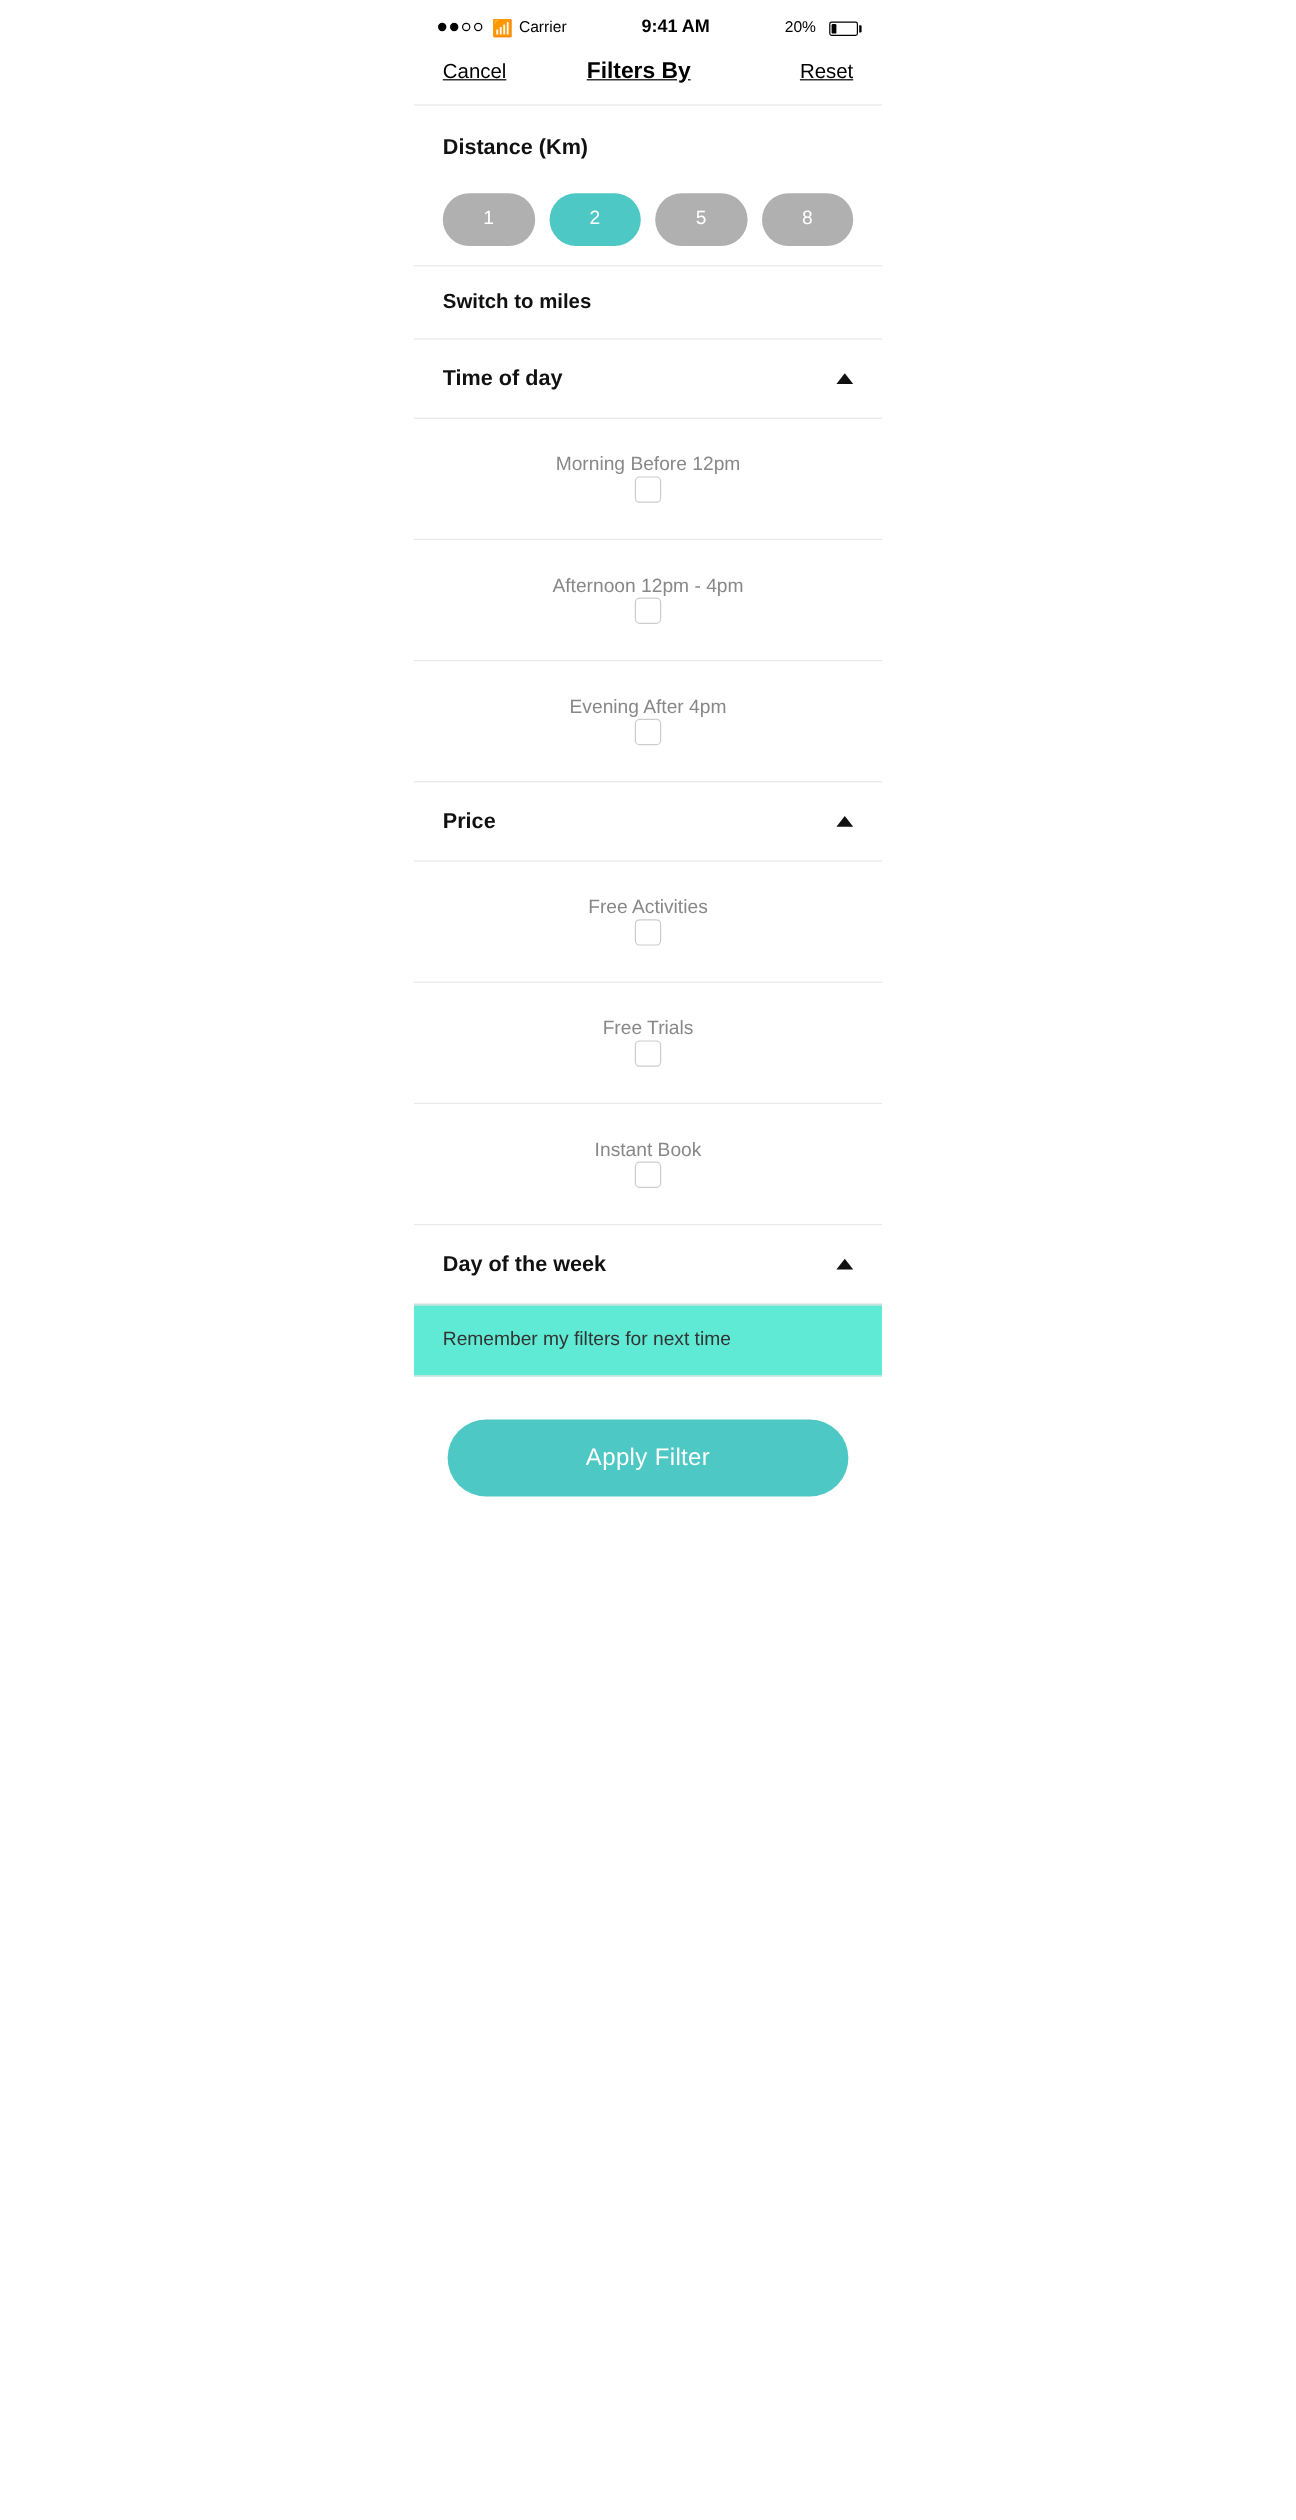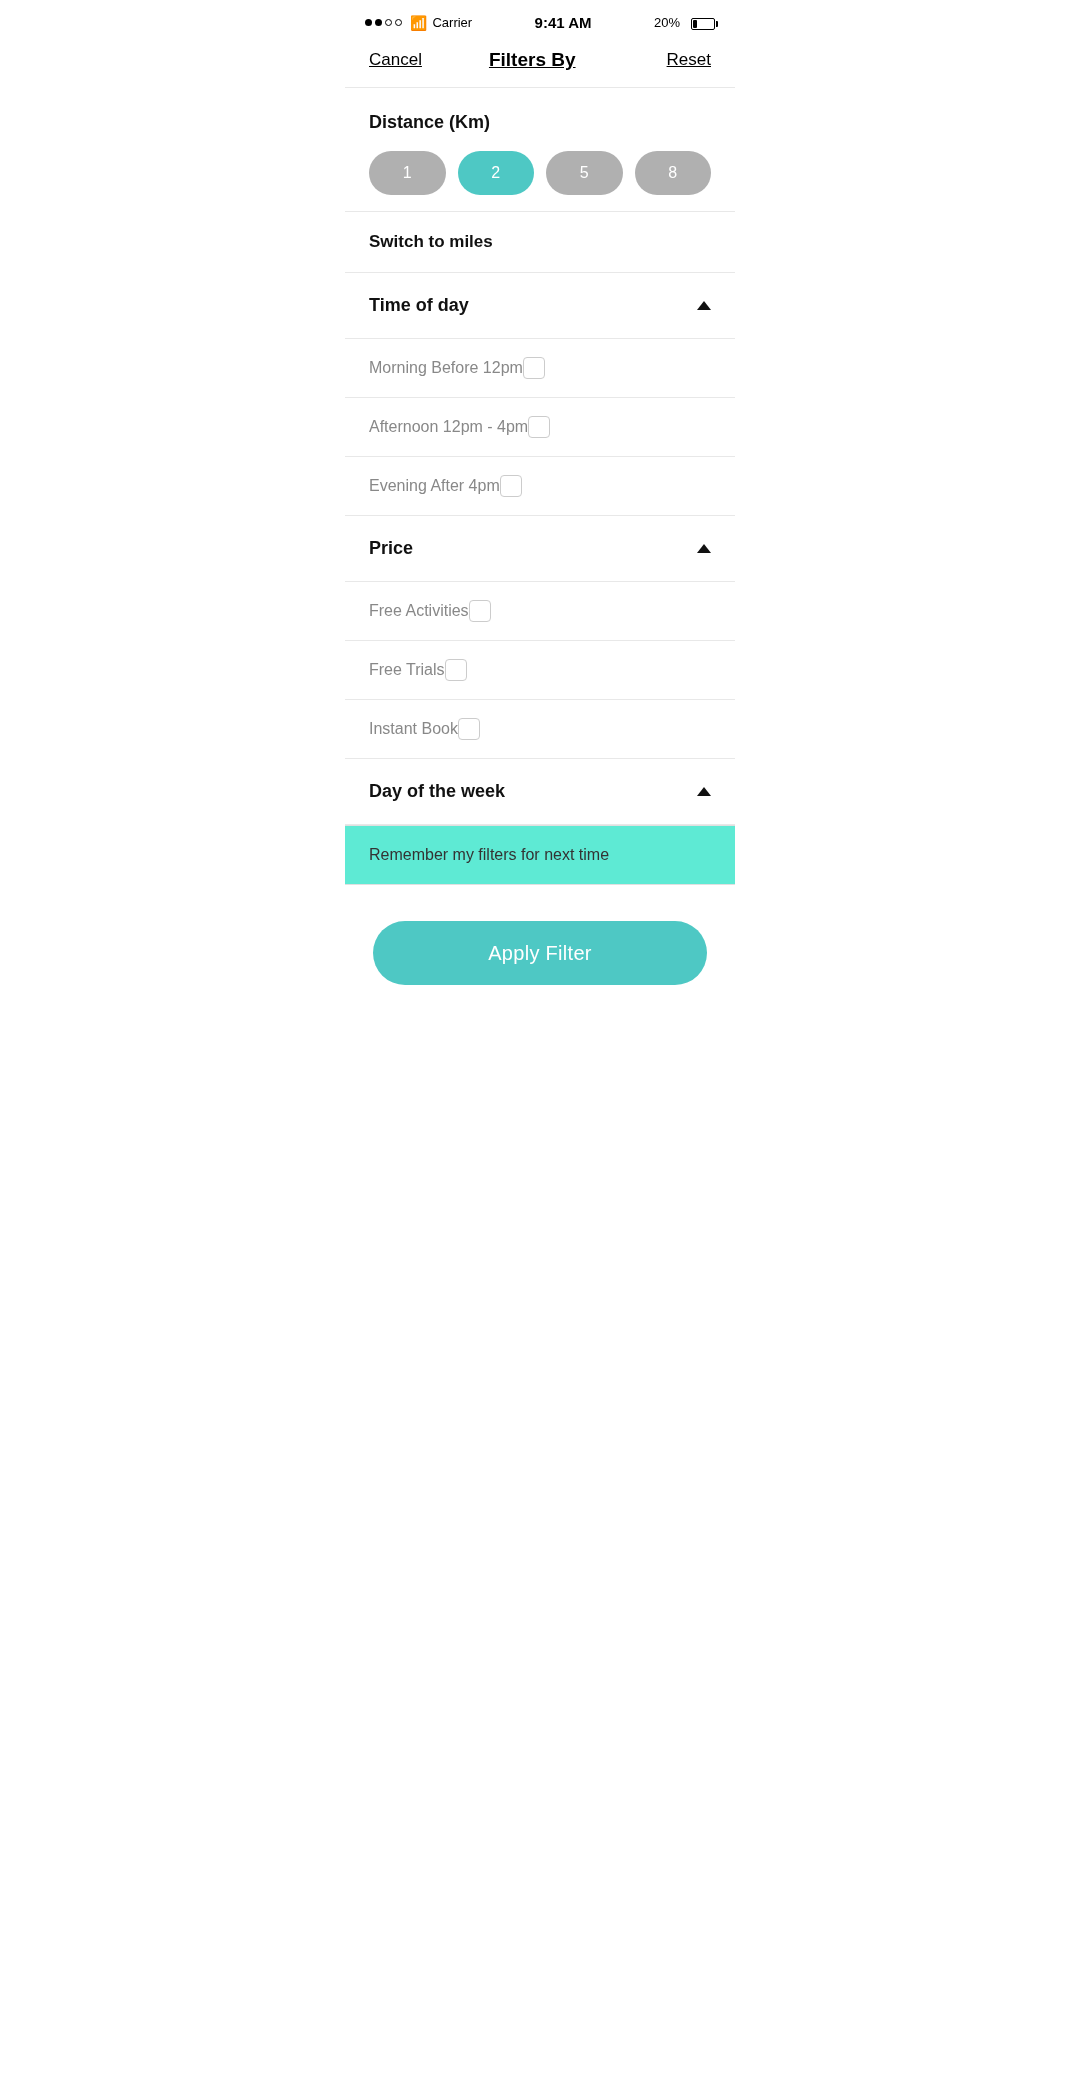--- a/index.html
+++ b/index.html
@@ -141,21 +141,21 @@
     
     .section {
       padding: 24px 24px 16px;
       border-bottom: 1px solid #e8e8e8;
     }
 
     .section-title {
       font-size: 18px;
       font-weight: 700;
       color: #111;
-      margin-bottom: 18px;
+      margin-bottom: 28px;
     }
 
     
     .pills-row {
       display: flex;
       gap: 12px;
       flex-wrap: wrap;
     }
 
     .pill {
@@ -211,25 +211,26 @@
       width: 0;
       height: 0;
       border-left: 7px solid transparent;
       border-right: 7px solid transparent;
       border-bottom: 9px solid #111;
     }
 
     
     .filter-item {
       display: flex;
-      justify-content: flex-start;
-      align-items: center;
-      padding: 18px 24px;
+      justify-content: flex-end;
+      align-items: center;
+      padding: 30px 24px;
       border-top: 1px solid #e8e8e8;
       cursor: pointer;
+      flex-direction: column;
     }
 
     .filter-item-label {
       font-size: 16px;
       color: #888;
     }
 
     .checkbox {
       width: 22px;
       height: 22px;

